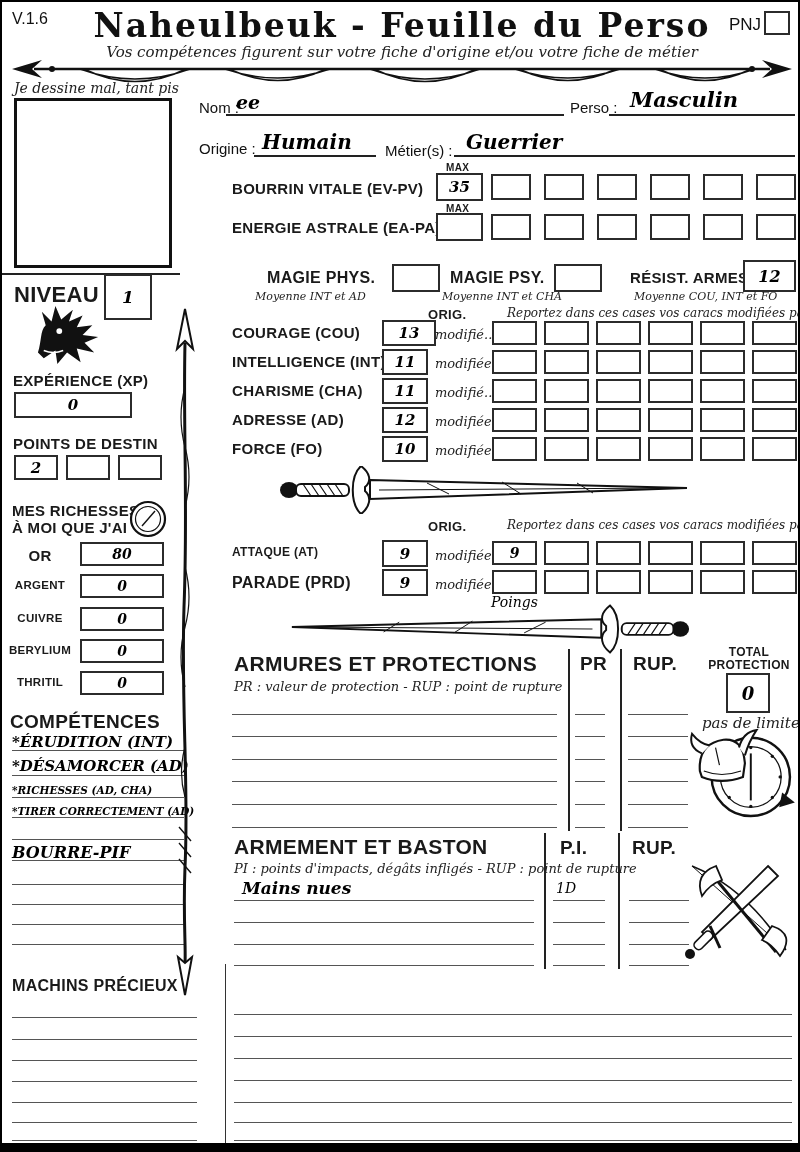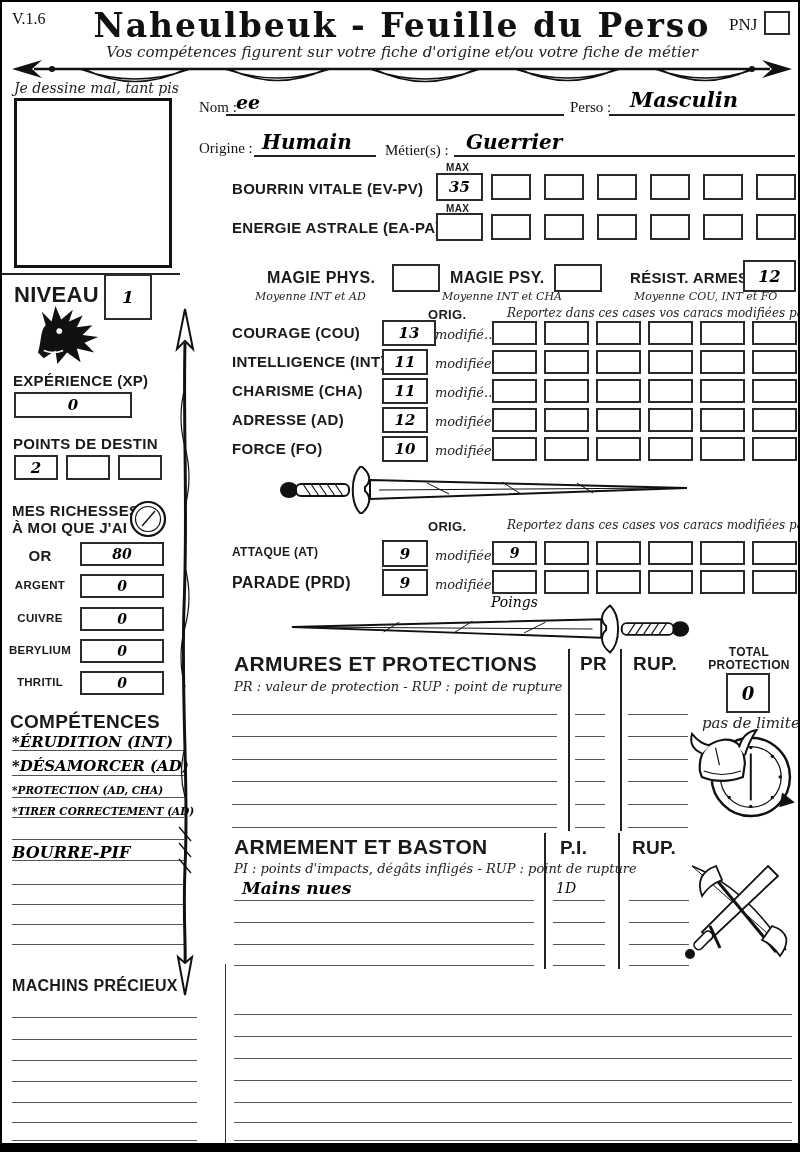--- a/index.html
+++ b/index.html
@@ -2,21 +2,21 @@
 <html><head>
 <meta charset="utf-8">
 <style>
   *{margin:0;padding:0;box-sizing:border-box}
   html,body{background:#999}
   #page{position:relative;width:800px;height:1152px;background:#fff;margin:0 auto;
         border:2px solid #000;border-bottom:9px solid #000;overflow:hidden;
         font-family:"Liberation Sans",sans-serif;color:#111}
   .abs{position:absolute}
   .lbl{font-family:"Liberation Sans",sans-serif;font-weight:700;color:#1a1a1a;letter-spacing:.3px;white-space:nowrap}
-  .serif{font-family:Liberation Serif, serif;white-space:nowrap}
+  .serif{font-family:Liberation Sans, sans-serif;white-space:nowrap}
   .script{font-family:"DejaVu Serif",serif;font-style:italic;color:#222;white-space:nowrap}
   .hand{font-family:"DejaVu Serif",serif;font-style:italic;font-weight:700;color:#000;white-space:nowrap}
   .b{border:2px solid #2b2b2b;background:#fff;display:flex;align-items:center;justify-content:center}
   .uline{border-bottom:2px solid #222}
   .tline{border-bottom:1.5px solid #555}
   .vline{border-left:2px solid #222}
   .mrow{display:flex;gap:7px}
   .mrow .mb{width:45px;height:24px;border:2px solid #2b2b2b;background:#fff;display:flex;align-items:center;justify-content:center}
   .erow{display:flex;gap:13px}
   .erow .eb{width:40px;height:26px;border:2px solid #2b2b2b;background:#fff}
@@ -110,21 +110,21 @@
   <div class="abs lbl" style="left:0;top:674px;width:76px;text-align:center;font-size:11.5px">THRITIL</div>
   <div class="abs b" style="left:78px;top:669px;width:84px;height:24px">
     <span class="hand" style="font-size:14px">0</span>
   </div>
 
   <div class="abs lbl" style="left:8px;top:709px;font-size:19px">COMPÉTENCES</div>
   <div class="abs hand" style="left:10px;top:731px;font-size:15px">*ÉRUDITION (INT)</div>
   <div class="abs tline" style="left:10px;top:748px;width:172px"></div>
   <div class="abs hand" style="left:10px;top:755px;font-size:15px">*DÉSAMORCER (AD)</div>
   <div class="abs tline" style="left:10px;top:773px;width:172px"></div>
-  <div class="abs hand" style="left:10px;top:782px;font-size:10.5px">*PROTECTION (AD, CHA)</div>
+  <div class="abs hand" style="left:10px;top:782px;font-size:10.5px">*RICHESSES (AD, CHA)</div>
   <div class="abs tline" style="left:10px;top:795px;width:172px"></div>
   <div class="abs hand" style="left:10px;top:803px;font-size:10.5px">*TIRER CORRECTEMENT (AD)</div>
   <div class="abs tline" style="left:10px;top:815px;width:172px"></div>
   <div class="abs tline" style="left:10px;top:837px;width:172px"></div>
   <div class="abs hand" style="left:10px;top:841px;font-size:16px">BOURRE-PIF</div>
   <div class="abs tline" style="left:10px;top:858px;width:172px"></div>
   <div class="abs tline" style="left:10px;top:882px;width:172px"></div>
   <div class="abs tline" style="left:10px;top:902px;width:172px"></div>
   <div class="abs tline" style="left:10px;top:922px;width:172px"></div>
   <div class="abs tline" style="left:10px;top:942px;width:172px"></div>

